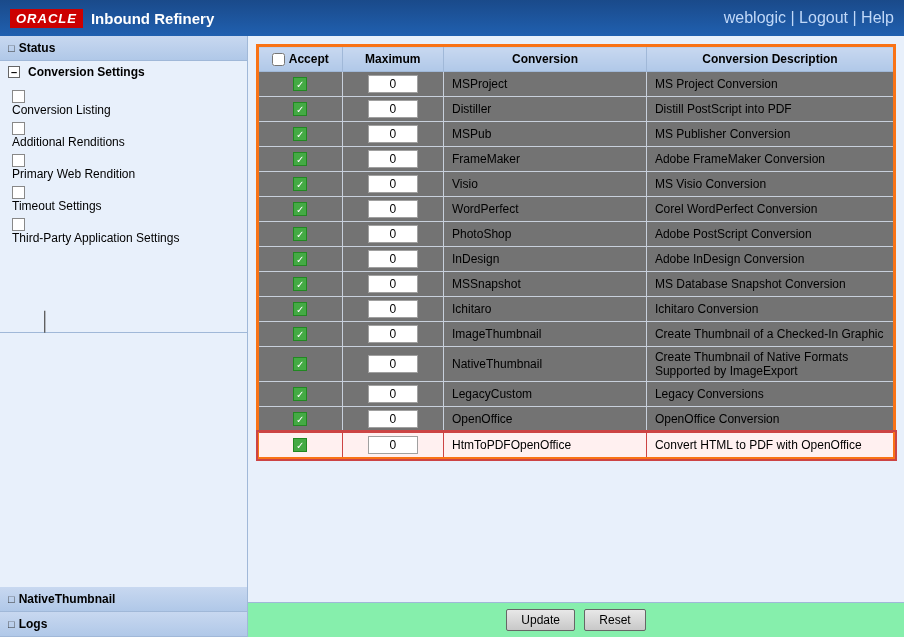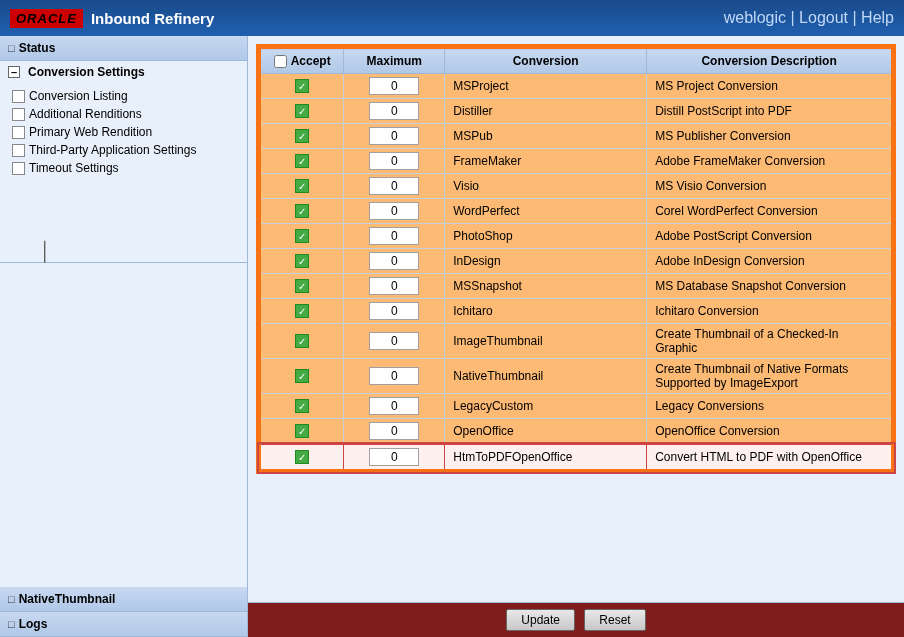--- a/index.html
+++ b/index.html
@@ -14,21 +14,21 @@
       justify-content: space-between;
       padding: 0 10px;
     }
     #header-logo {
       display: flex;
       align-items: center;
       gap: 8px;
     }
     #oracle-logo {
       background: #cc0000;
-      color: #000000;
+      color: #ffffff;
       font-weight: bold;
       font-size: 13px;
       padding: 2px 6px;
       font-style: italic;
       letter-spacing: 1px;
     }
     #header-title {
       color: white;
       font-size: 15px;
       font-weight: bold;
@@ -72,20 +72,21 @@
     }
     .sidebar-tree {
       padding: 4px 0;
     }
     .sidebar-tree-item {
       display: flex;
       align-items: flex-start;
       padding: 2px 8px 2px 12px;
       cursor: pointer;
       font-size: 12px;
+      flex-direction: column;
     }
     .sidebar-tree-item .tree-icon {
       margin-right: 4px;
       margin-top: 1px;
       flex-shrink: 0;
     }
     .sidebar-tree-parent {
       font-weight: bold;
       padding: 4px 8px;
       display: flex;
@@ -134,22 +135,22 @@
       font-weight: bold;
       color: #1a3a6a;
       margin-bottom: 8px;
       padding-bottom: 4px;
     }
 
     
     .conv-table {
       width: 100%;
       border-collapse: collapse;
-      background: #fdba74;
-      border: 5px solid #f97316;
+      background: #737373;
+      border: 3px solid #f97316;
     }
     .conv-table th {
       background: linear-gradient(to bottom, #c8d8f0, #b0c8e8);
       border: 1px solid #a0b8d8;
       padding: 5px 8px;
       text-align: center;
       font-size: 12px;
       font-weight: bold;
     }
     .conv-table td {
@@ -192,21 +193,21 @@
       background: #fff0f0 !important;
       border-color: #cc4444 !important;
     }
     .row-highlight {
       border: 2px solid #cc4444;
       outline: 2px solid #cc4444;
     }
 
     
     #footer {
-      background: #7f1d1d;
+      background: #86efac;
       padding: 6px;
       text-align: center;
       border-top: 1px solid #a0b8d8;
     }
     .btn {
       padding: 3px 14px;
       font-size: 12px;
       border: 1px solid #666;
       background: linear-gradient(to bottom, #e8e8e8, #c8c8c8);
       cursor: pointer;
@@ -256,25 +257,25 @@
         <div class="sidebar-tree-item">
           <span class="page-icon tree-icon"></span>
           <span>Additional Renditions</span>
         </div>
         <div class="sidebar-tree-item">
           <span class="page-icon tree-icon"></span>
           <span>Primary Web Rendition</span>
         </div>
         <div class="sidebar-tree-item">
           <span class="page-icon tree-icon"></span>
-          <span>Third-Party Application Settings</span>
+          <span>Timeout Settings</span>
         </div>
         <div class="sidebar-tree-item">
           <span class="page-icon tree-icon"></span>
-          <span>Timeout Settings</span>
+          <span>Third-Party Application Settings</span>
         </div>
       </div>
       <div class="cursor-item">│</div>
     </div>
 
     <div class="sidebar-spacer"></div>
 
     <div class="sidebar-section">
       <div class="sidebar-section-header">
         <span class="plus-icon">□</span>

